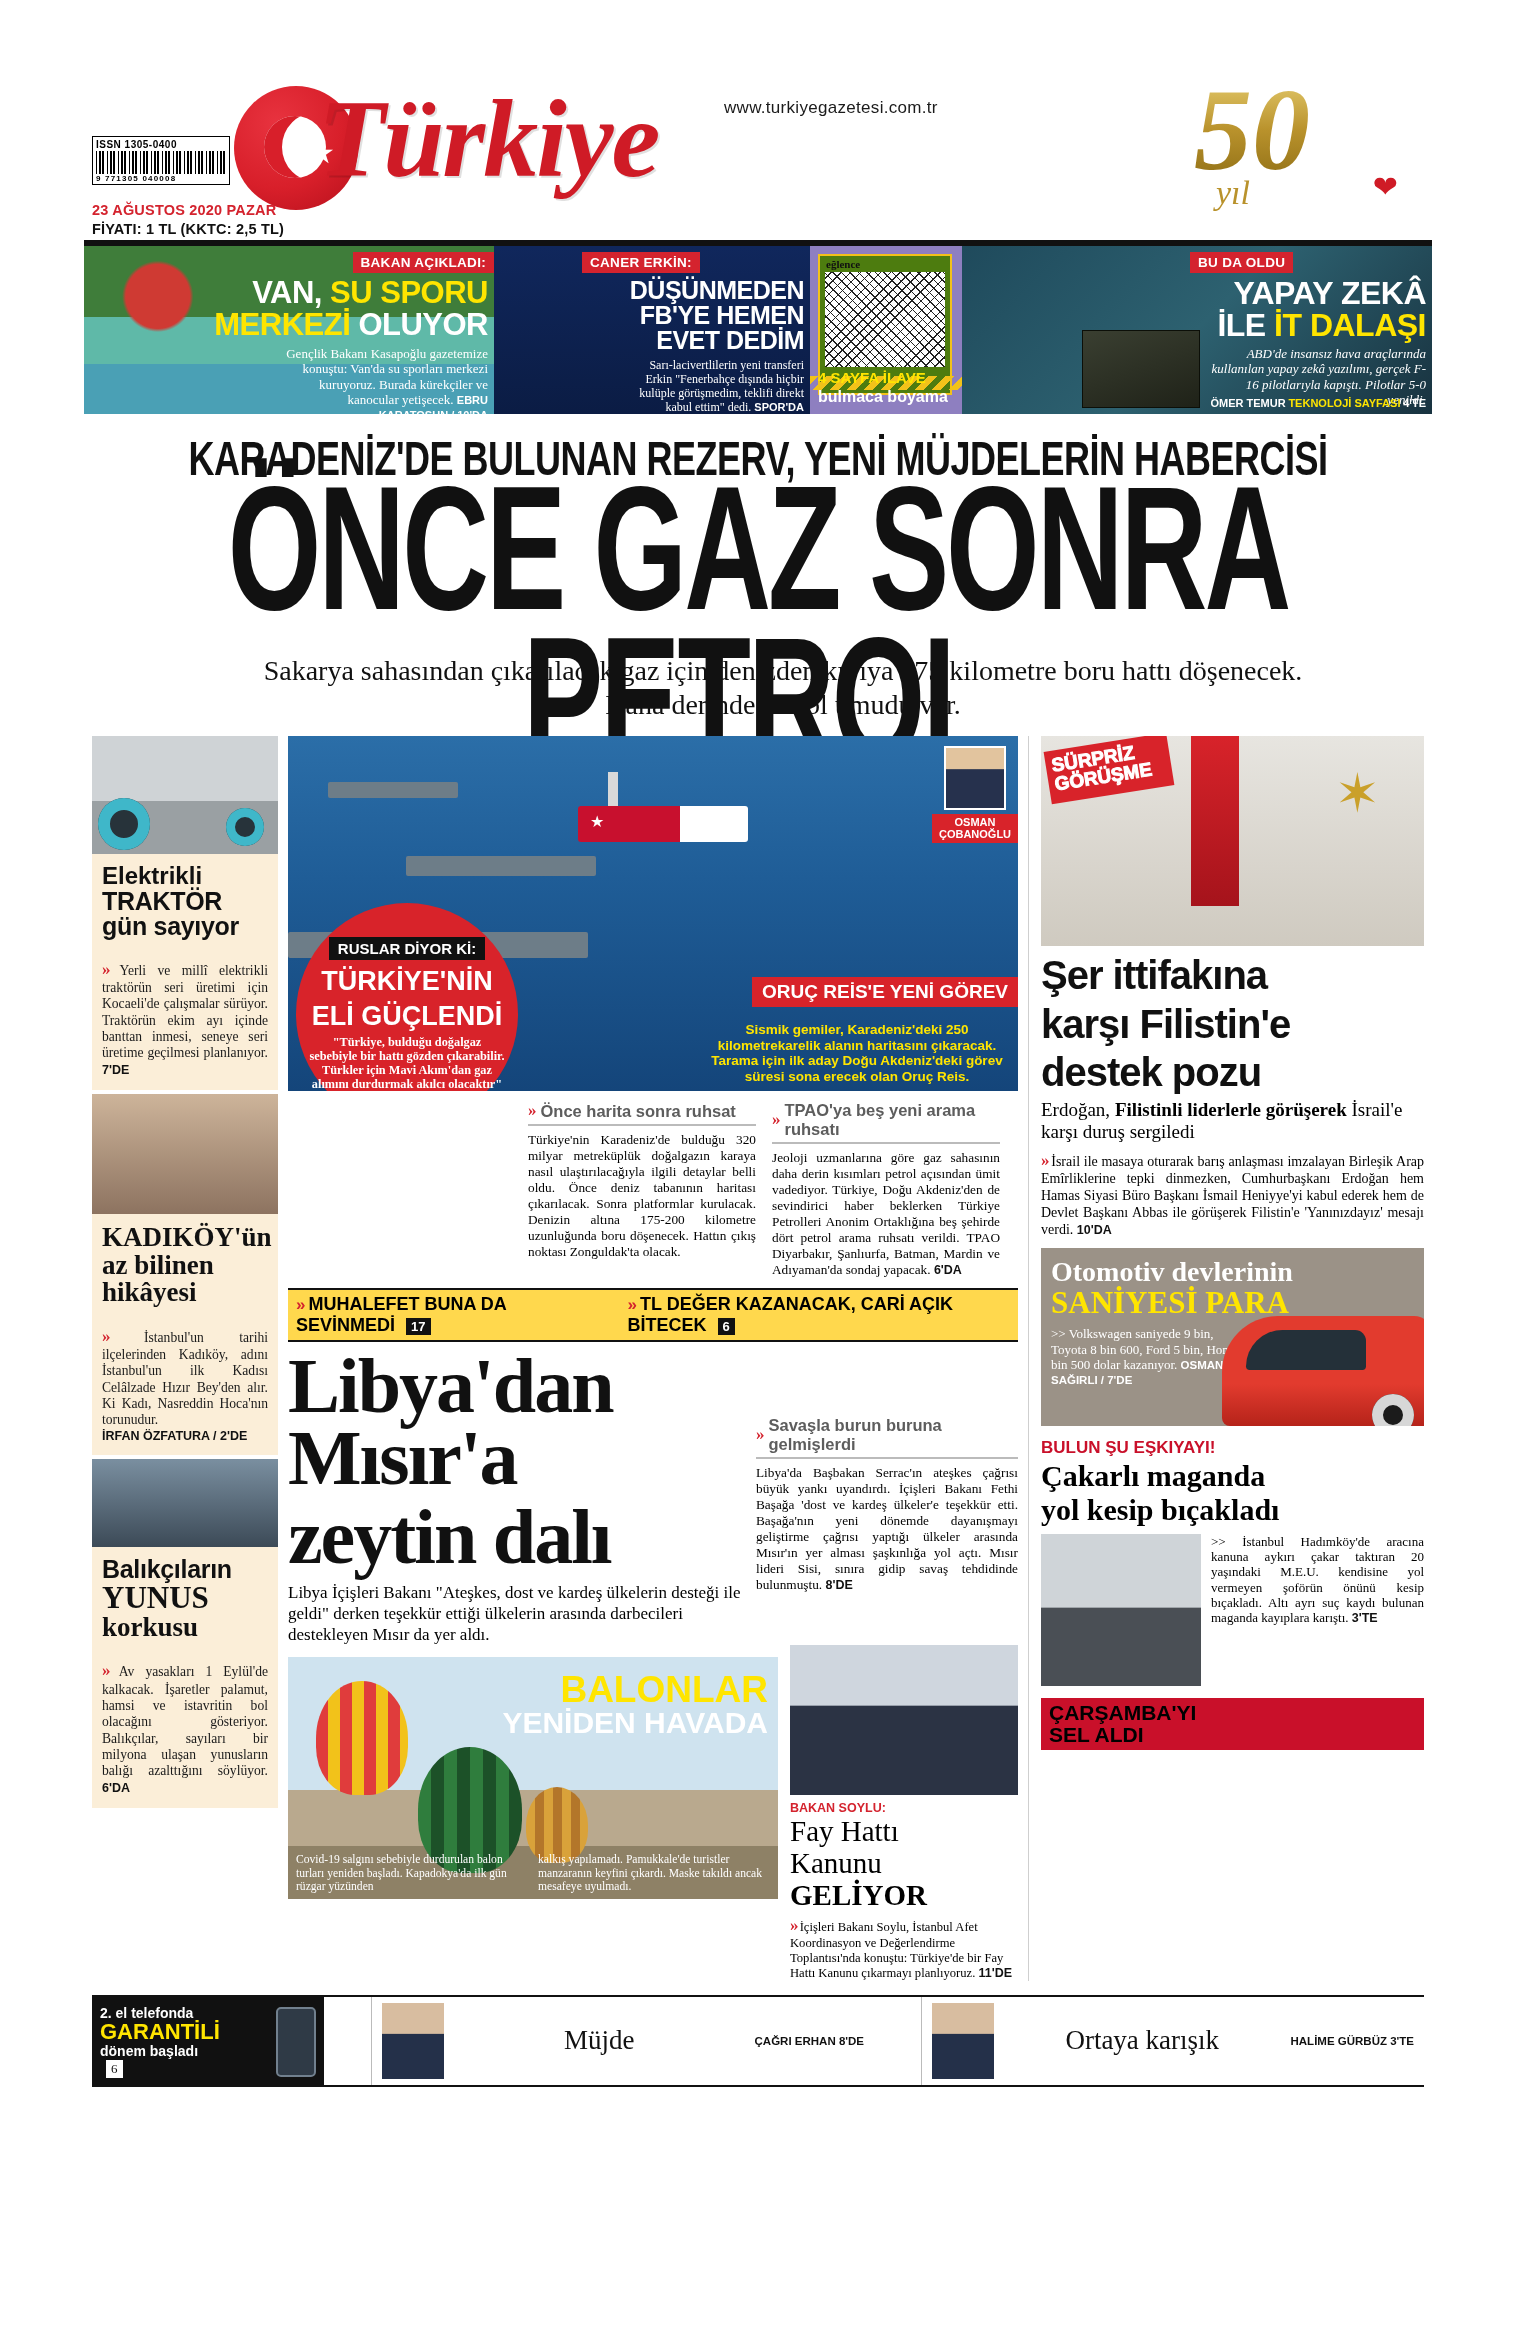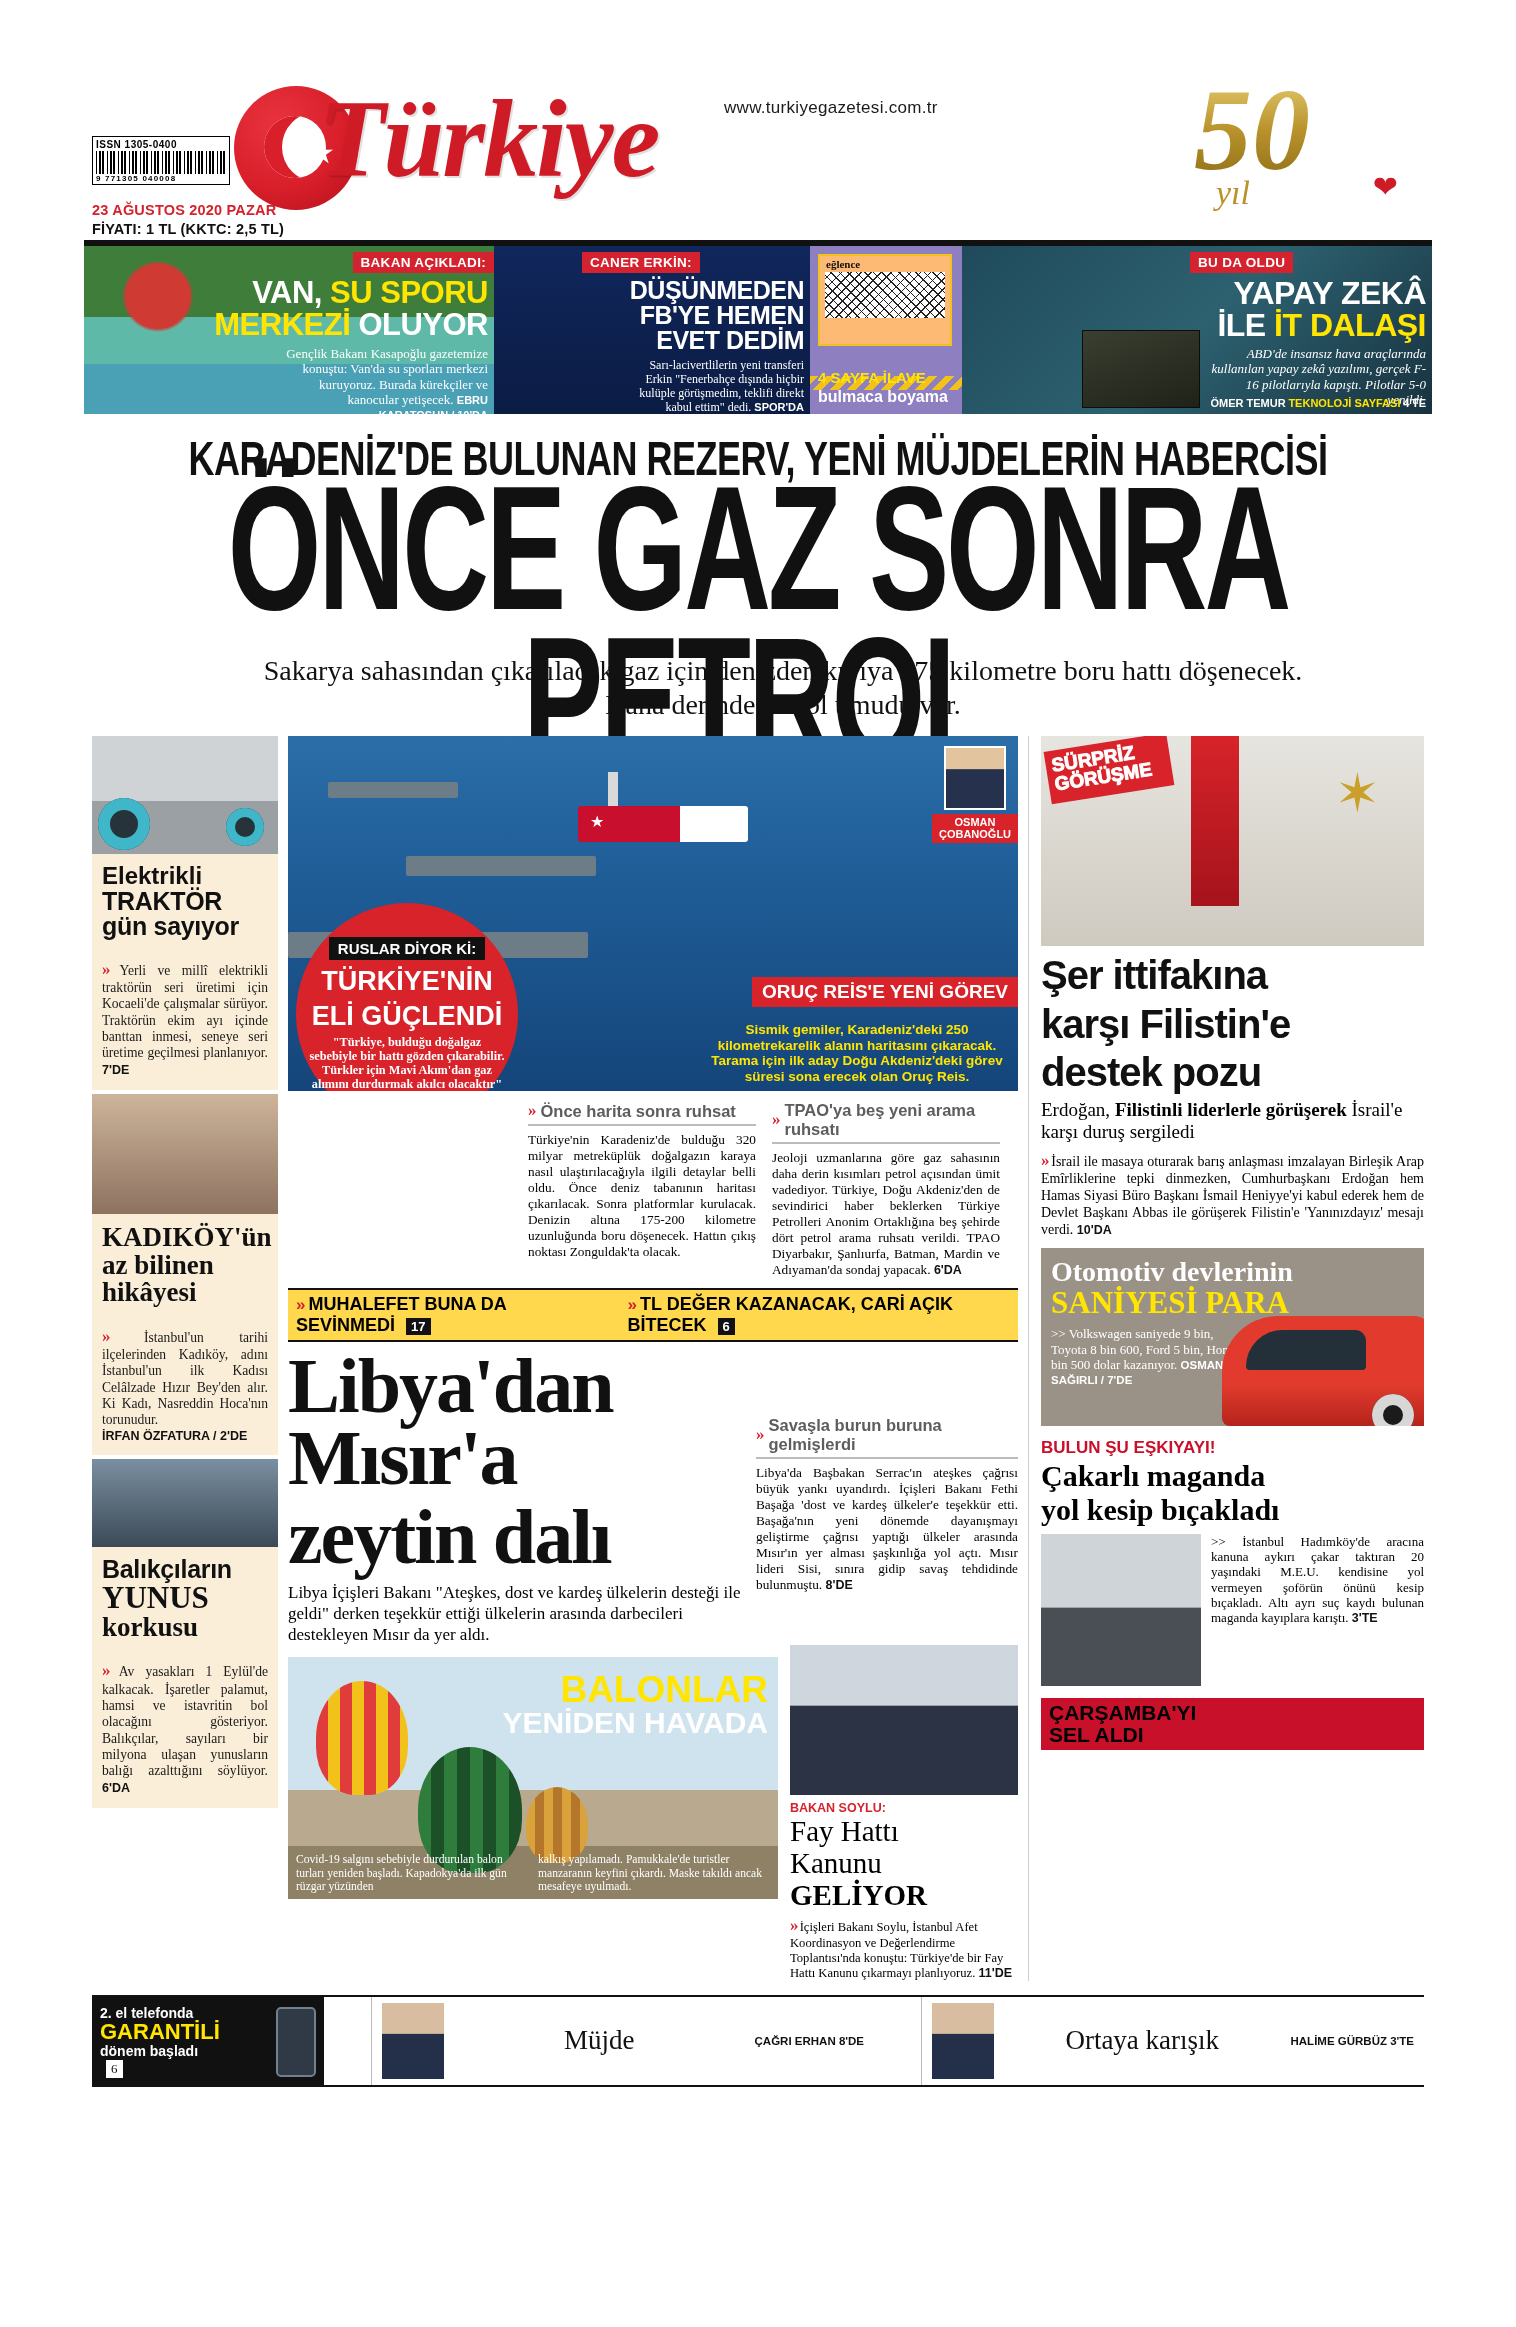--- a/index.html
+++ b/index.html
@@ -82,21 +82,21 @@
     position:absolute; font-family:"Liberation Sans", sans-serif; font-weight:bold;
     background:#d4232e; color:#fff; font-size:13.5px; padding:3px 8px 3px 8px; letter-spacing:.3px;
   }
   .tz-head { position:absolute; font-family:"Liberation Sans", sans-serif; font-weight:bold;
     color:#fff; line-height:.98; letter-spacing:-.5px; }
   .hl-yellow { color:#ffe500; }
   .tz-body { position:absolute; font-family:"Liberation Serif", serif; color:#fff;
     font-size:13px; line-height:1.18; text-align:right; }
   .tz-credit { font-family:"Liberation Sans", sans-serif; font-weight:bold; font-size:11px; }
 
-  .puzzle-card { position:absolute; left:8px; top:8px; width:134px; height:92px; background:#fdba74;
+  .puzzle-card { position:absolute; left:8px; top:8px; width:134px; height:141px; background:#4d7c0f;
     border:2px solid #f2c21a; }
   .puzzle-inner { position:absolute; left:5px; top:16px; right:5px; bottom:26px; background:#fff;
     background-image:
       repeating-linear-gradient(45deg,#222 0 1px, transparent 1px 6px),
       repeating-linear-gradient(-45deg,#222 0 1px, transparent 1px 7px);
   }
   .puzzle-brand{ position:absolute; left:6px; top:2px; font-family:"Liberation Serif", serif;
     font-size:11px; font-weight:bold; color:#111;}
   .puzzle-rip { position:absolute; left:0; right:0; bottom:24px; height:14px;
     background: repeating-linear-gradient(135deg,#f2c21a 0 6px, transparent 6px 12px); }

